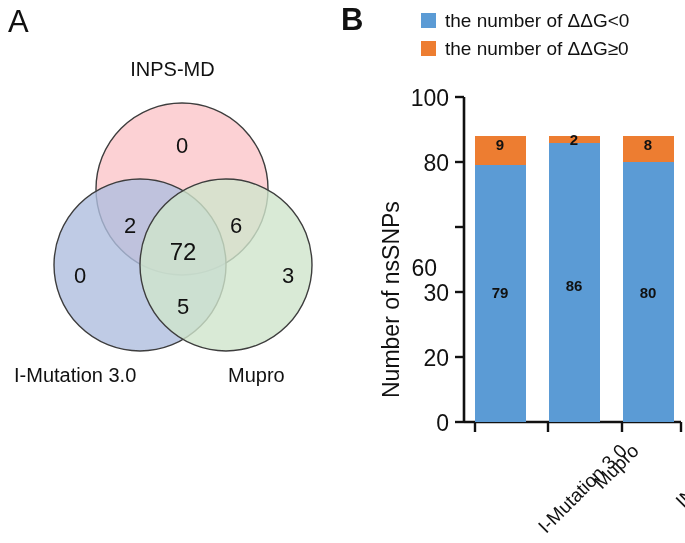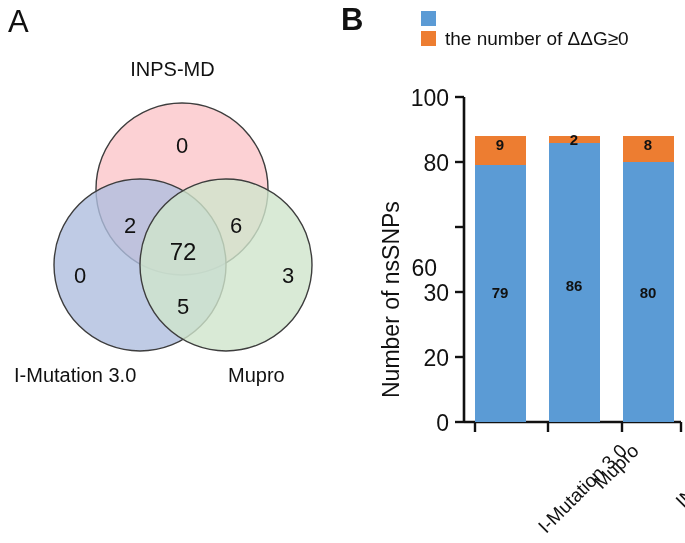--- a/index.html
+++ b/index.html
@@ -69,21 +69,21 @@
   #bar-svg { position: absolute; left: 0; top: 0; }
 
   .legend-row {
     position: absolute;
     display: flex;
     align-items: center;
     gap: 9px;
     white-space: nowrap;
   }
   #legend-row-neg { left: 76px; top: 11px; }
-  #legend-row-pos { left: 76px; top: 29px; }
+  #legend-row-pos { left: 76px; top: 39px; }
   .legend-swatch {
     width: 15px; height: 15px;
     display: block;
     flex: 0 0 auto;
   }
   .legend-text {
     font-size: 19px;
     line-height: 1;
     color: #111111;
   }
@@ -161,20 +161,21 @@
 
   <div class="venn-title" id="venn-label-right">Mupro</div>
 </div>
 
 <div id="bar-panel">
 
   <div class="panel-letter" id="panel-b-letter" style="left:-4px;">B</div>
 
   <div class="legend-row" id="legend-row-neg">
     <span class="legend-swatch" id="legend-swatch-neg" style="background: rgb(91, 155, 213);"></span>
+    <span class="legend-text">the number of ΔΔG&lt;0</span>
   </div>
 
   <div class="legend-row" id="legend-row-pos">
     <span class="legend-swatch" id="legend-swatch-pos" style="background: rgb(237, 125, 49);"></span>
     <span class="legend-text">the number of ΔΔG≥0</span>
   </div>
 
   <div class="axis-title" id="y-axis-title">Number of nsSNPs</div>
 
   <svg id="bar-svg" width="340" height="543" viewBox="0 0 340 543">

